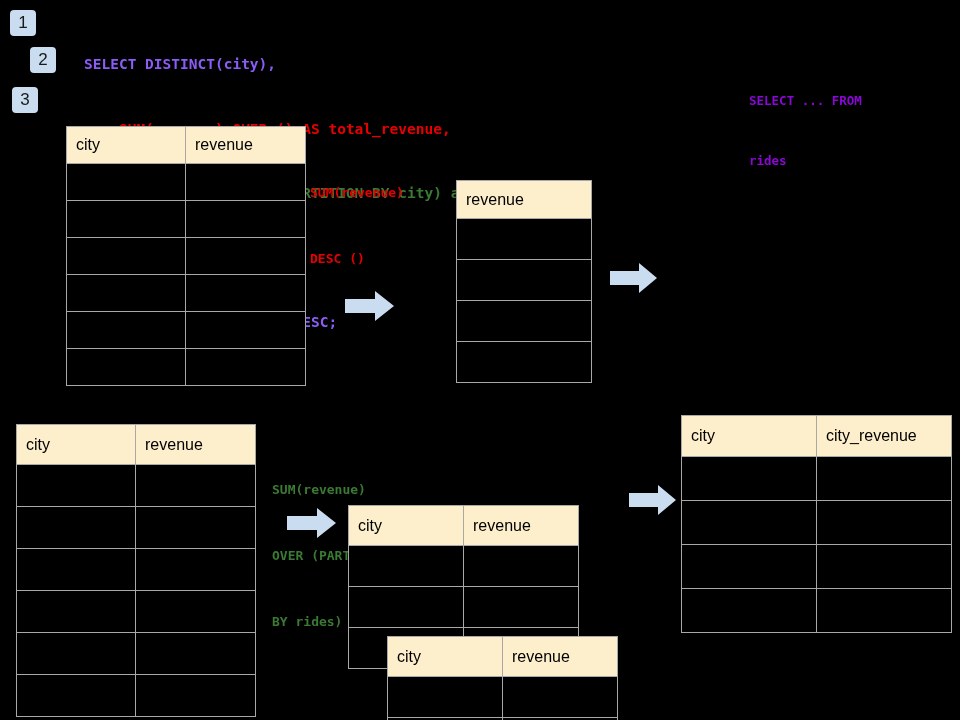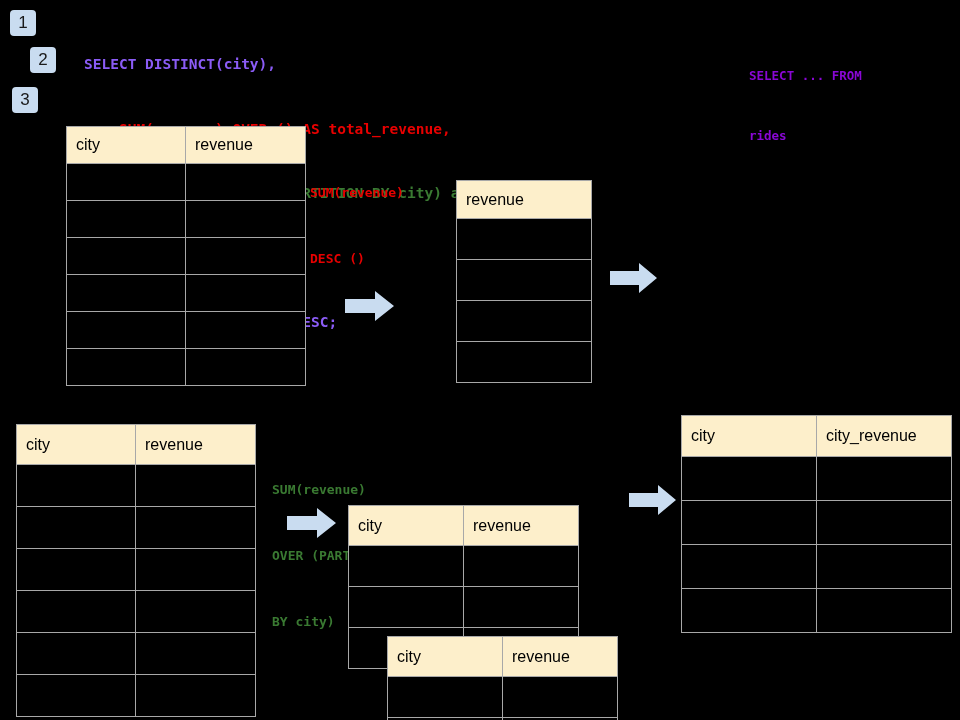--- a/index.html
+++ b/index.html
@@ -105,34 +105,34 @@
   <div class="step-badge" style="left:12px; top:87px;">3</div>
 
   <div class="sql-block" style="left:84px; top:11px;">
     <div class="sql-line c-purple">SELECT DISTINCT(city),</div>
     <div class="sql-line c-red">    SUM(revenue) OVER () AS total_revenue,</div>
     <div class="sql-line c-green">    SUM(revenue) OVER (PARTITION BY city) as city_revenue</div>
     <div class="sql-line c-purple">  FROM rides</div>
     <div class="sql-line c-purple">  ORDER by city_revenue DESC;</div>
   </div>
 
-  <div class="side-note" style="left:749px; top:26px;">
+  <div class="side-note" style="left:749px; top:51px;">
     <div>SELECT ... FROM</div>
     <div>rides</div>
   </div>
 
   <div class="annot c-red" style="left:310px; top:138px;">
     <div>SUM(revenue)</div>
     <div>DESC ()</div>
   </div>
 
   <div class="annot c-green" style="left:272px; top:435px;">
     <div>SUM(revenue)</div>
     <div>OVER (PARTITION</div>
-    <div>BY city)</div>
+    <div>BY rides)</div>
   </div>
 
   <table class="tbl" style="left:66px; top:126px; width:239px;">
     <colgroup>
         <col style="width:119px">
         <col style="width:120px">
       </colgroup>
     <thead>
       <tr>
         <th style="height:36px;">city</th>

